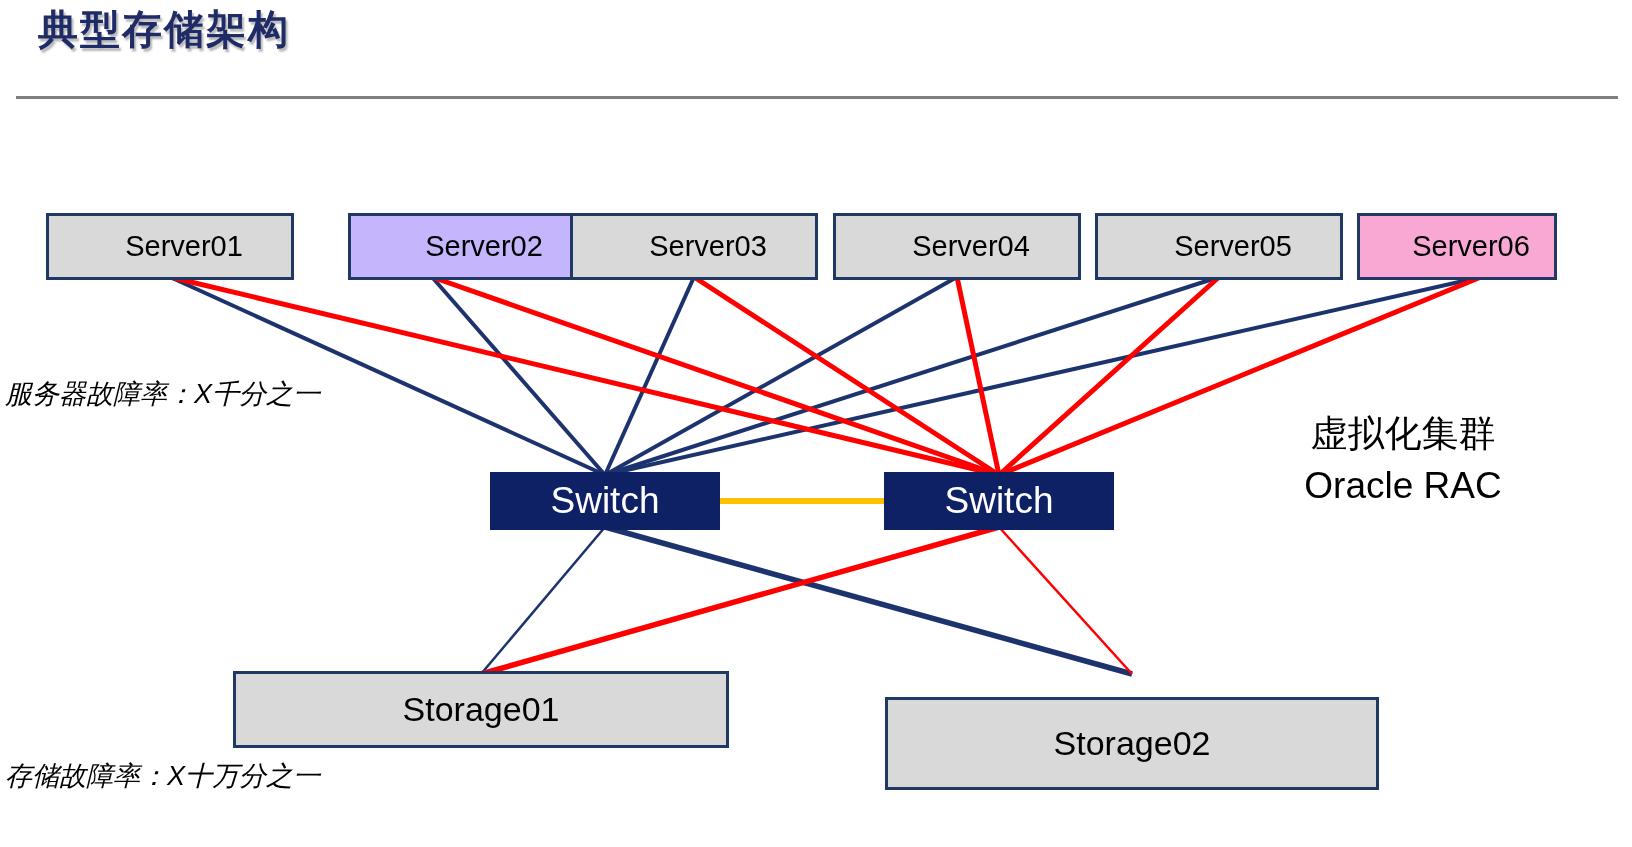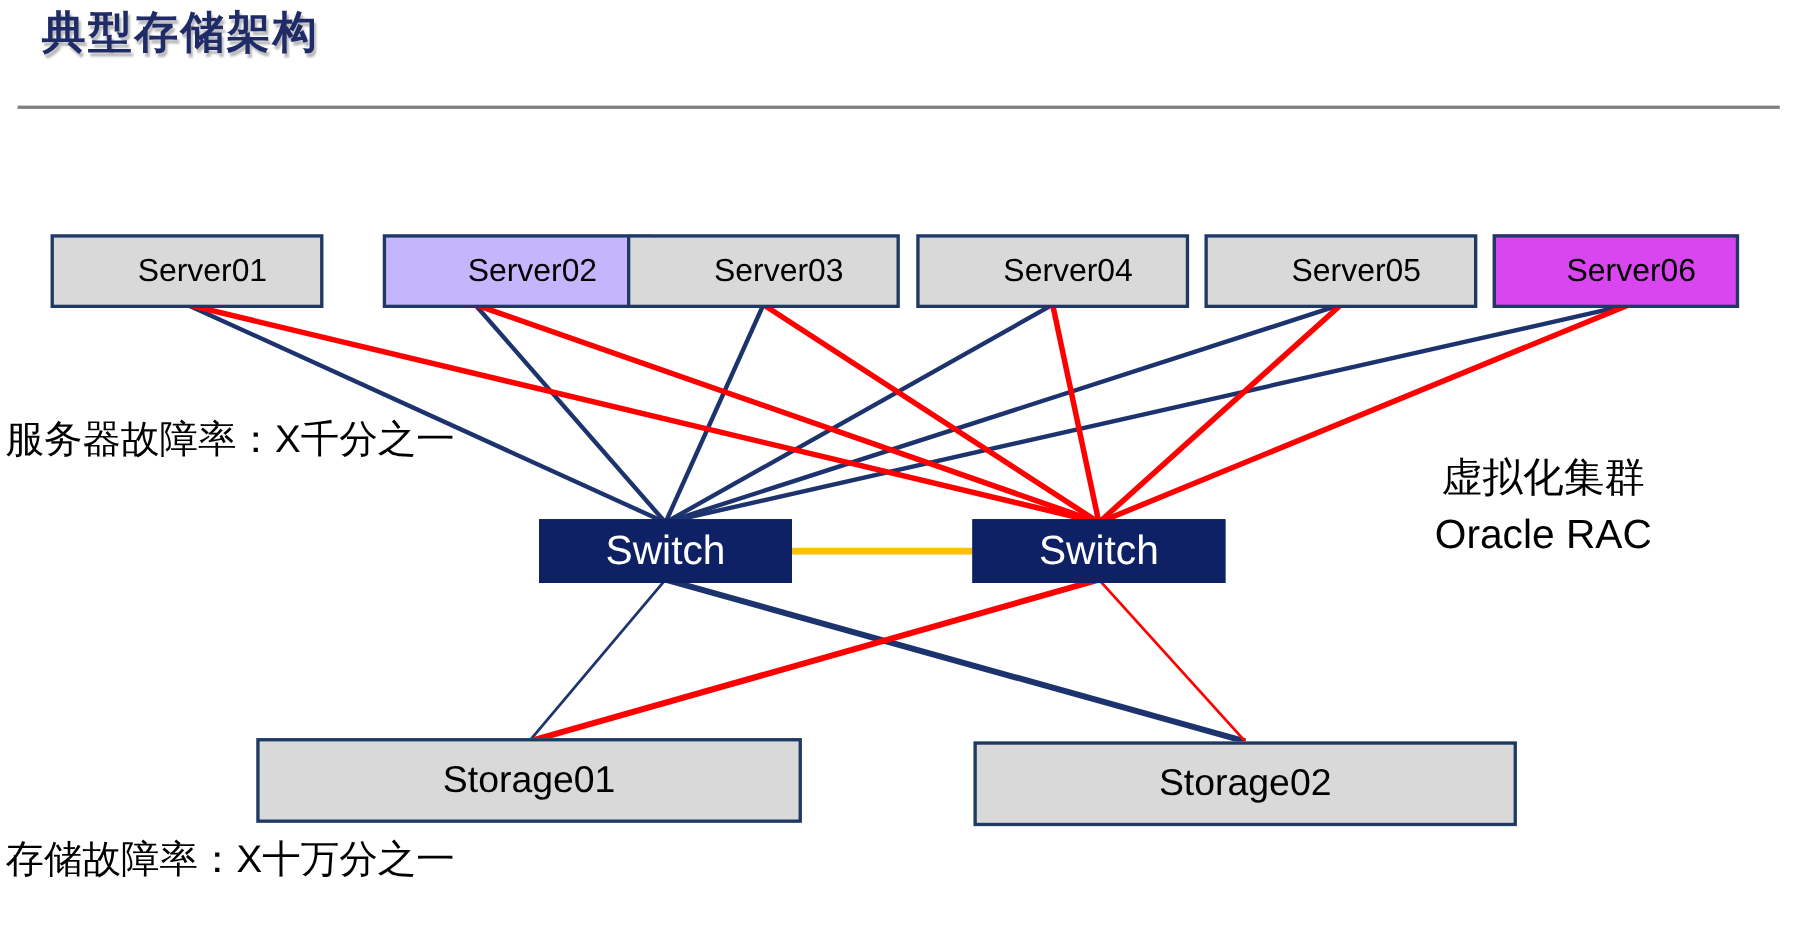--- a/index.html
+++ b/index.html
@@ -27,21 +27,21 @@
   .gray-node{
     background:#D9D9D9;border:3px solid #1F3864;color:#000000;
   }
   .server-node{font-size:29px;padding-left:28px;}
   .storage-node{font-size:34px;}
   .switch-node{
     background:#0E2164;border:1px solid #0E2164;color:#ffffff;font-size:37px;
   }
 
   .side-label{
-    position:absolute;color:#000000;font-size:35px;z-index:3;white-space:nowrap;
+    position:absolute;color:#000000;font-size:27px;z-index:3;white-space:nowrap;font-style:italic;
   }
   .cluster-note{
     position:absolute;left:1272px;top:408px;width:262px;
     color:#000000;font-size:37px;line-height:52px;text-align:center;z-index:3;
   }
 </style>
 </head>
 <body>
 
 <div class="slide">
@@ -67,27 +67,27 @@
       <line x1="999" y1="527" x2="481" y2="674" stroke="#FE0000" stroke-width="5.5"></line>
       <line x1="999" y1="527" x2="1132" y2="674" stroke="#FE0000" stroke-width="2.5"></line>
       <line x1="720" y1="501" x2="884" y2="501" stroke="#FFC000" stroke-width="6"></line>
     </svg>
 
   <div class="node gray-node server-node" style="left: 46px; top: 213px; width: 248px; height: 67px; background: rgb(217, 217, 217); border-color: rgb(31, 56, 100);">Server01</div>
   <div class="node gray-node server-node" style="left: 308px; top: 213px; width: 244px; height: 67px; background: #c4b5fd; border-color: rgb(31, 56, 100); margin-left: 40px;">Server02</div>
   <div class="node gray-node server-node" style="left: 570px; top: 213px; width: 248px; height: 67px; background: rgb(217, 217, 217); border-color: rgb(31, 56, 100);">Server03</div>
   <div class="node gray-node server-node" style="left: 833px; top: 213px; width: 248px; height: 67px; background: rgb(217, 217, 217); border-color: rgb(31, 56, 100);">Server04</div>
   <div class="node gray-node server-node" style="left: 1095px; top: 213px; width: 248px; height: 67px; background: rgb(217, 217, 217); border-color: rgb(31, 56, 100);">Server05</div>
-  <div class="node gray-node server-node" style="left: 1357px; top: 213px; width: 224px; height: 67px; background: #d946ef; border-color: rgb(31, 56, 100);">Server06</div>
+  <div class="node gray-node server-node" style="left: 1357px; top: 213px; width: 200px; height: 67px; background: #f9a8d4; border-color: rgb(31, 56, 100);">Server06</div>
 
   <div class="node switch-node" style="left: 490px; top: 472px; width: 230px; height: 58px; background: rgb(14, 33, 100); border-color: rgb(14, 33, 100);">Switch</div>
   <div class="node switch-node" style="left: 884px; top: 472px; width: 230px; height: 58px; background: rgb(14, 33, 100); border-color: rgb(14, 33, 100);">Switch</div>
 
   <div class="node gray-node storage-node" style="left: 233px; top: 671px; width: 496px; height: 77px; background: rgb(217, 217, 217); border-color: rgb(31, 56, 100);">Storage01</div>
-  <div class="node gray-node storage-node" style="left: 885px; top: 674px; width: 494px; height: 77px; background: rgb(217, 217, 217); border-color: rgb(31, 56, 100);">Storage02</div>
+  <div class="node gray-node storage-node" style="left: 885px; top: 697px; width: 494px; height: 93px; background: rgb(217, 217, 217); border-color: rgb(31, 56, 100);">Storage02</div>
 
   <div class="side-label" style="left:5px;top:376px">服务器故障率：X千分之一</div>
   <div class="side-label" style="left:5px;top:758px">存储故障率：X十万分之一</div>
 
   <div class="cluster-note">
     <div>虚拟化集群</div>
     <div>Oracle RAC</div>
   </div>
 
 </div>

